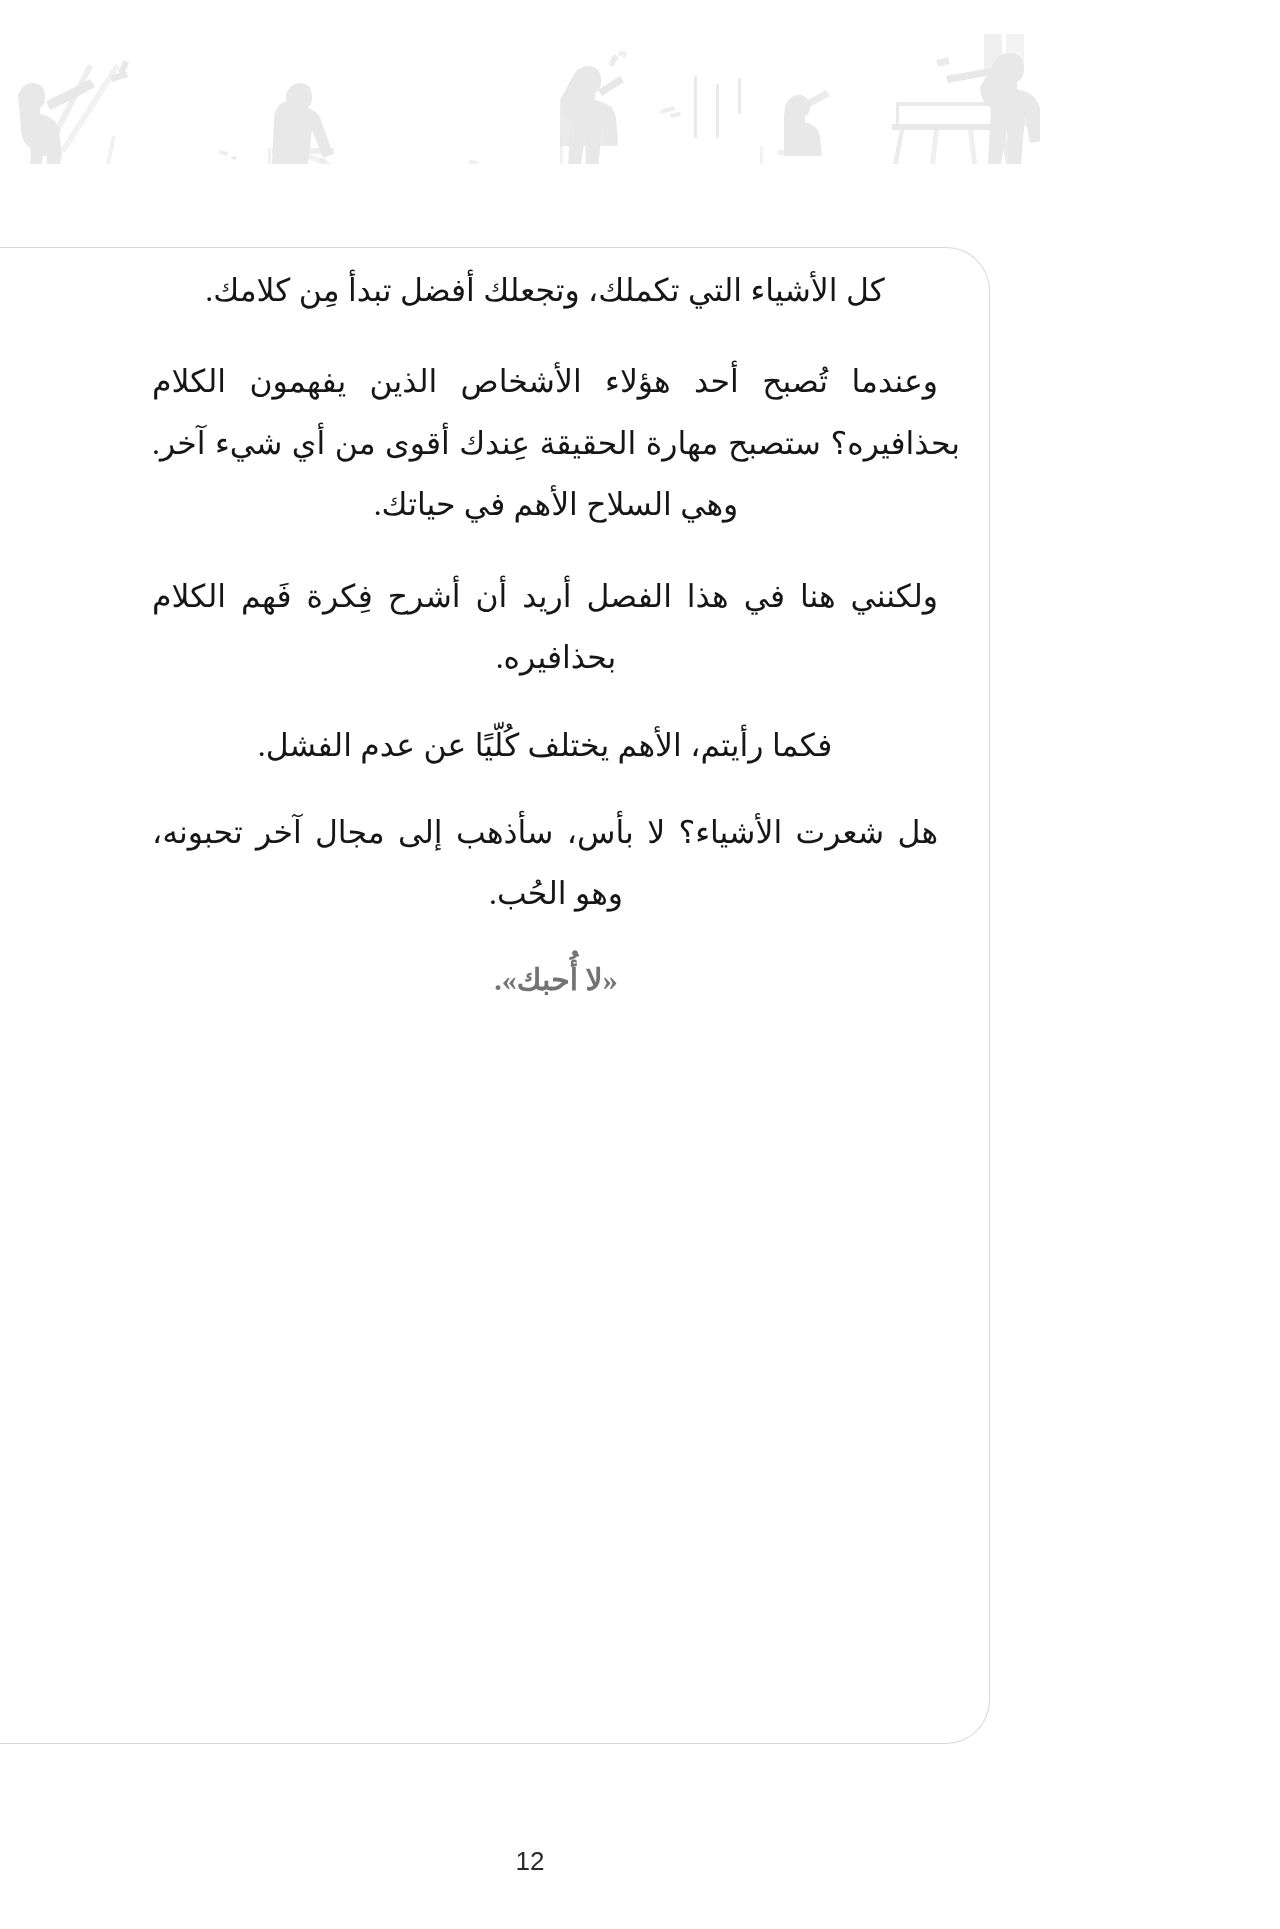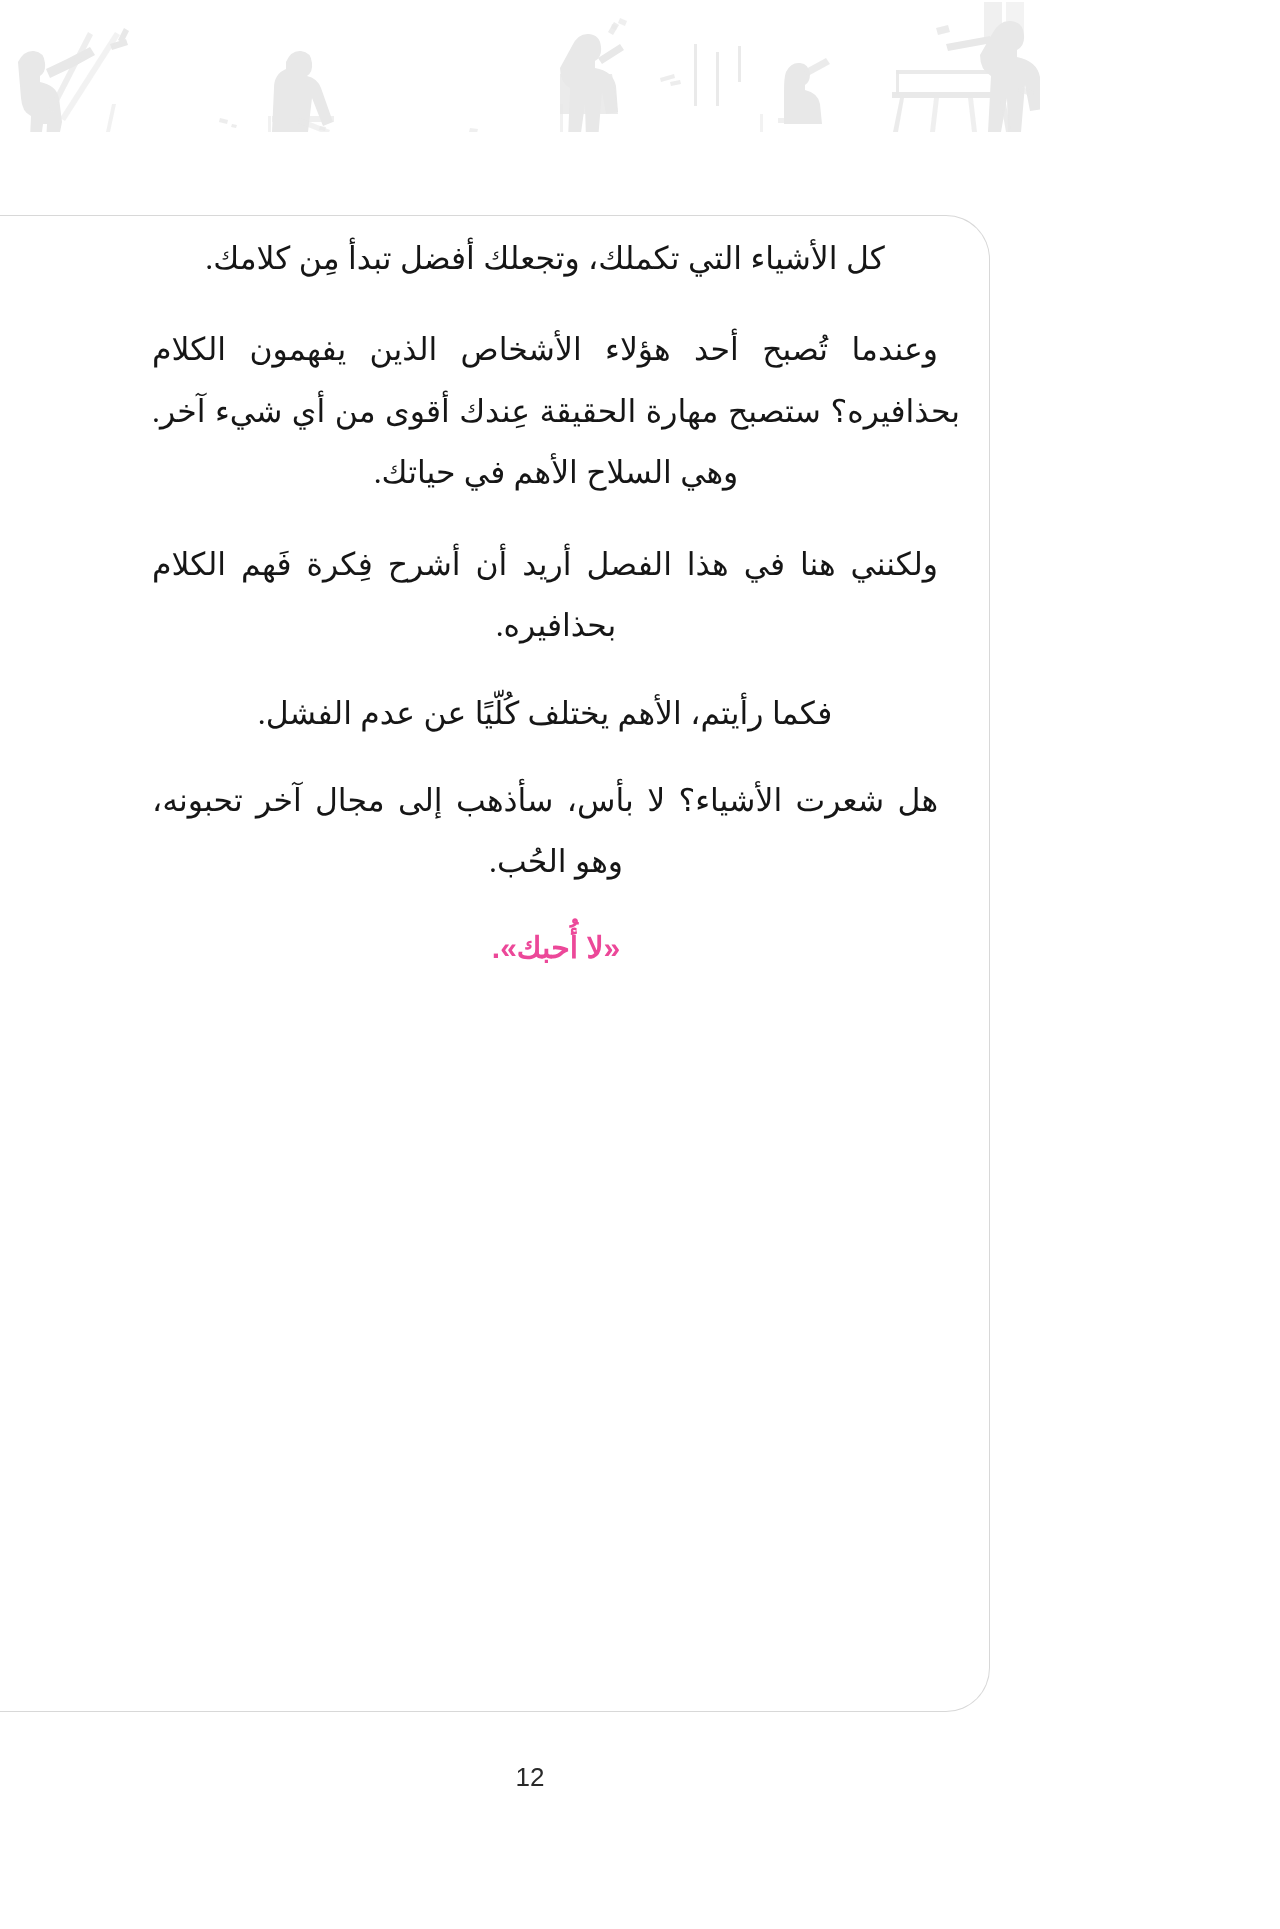--- a/index.html
+++ b/index.html
@@ -15,20 +15,21 @@
     overflow: hidden;
     font-family: "Liberation Serif", "DejaVu Serif", serif;
     color: #1a1a1a;
   }
 
   
   .page {
     position: absolute;
     inset: 0;
     background: #ffffff;
+    margin-top: 32px;
   }
 
   
   .deco-band {
     position: absolute;
     top: 0;
     left: 0;
     width: 1040px;
     height: 132px;
     overflow: hidden;
@@ -79,28 +80,28 @@
   
   .para.p-tight { margin-bottom: 26px; }
 
   .quote-line {
     font-size: 30px;
     line-height: 1.9;
     font-weight: bold;
     margin: 24px 0 0 0;
     text-align: right;
     text-indent: 0;
-    color: #ec4899;
-    font-family: Liberation Sans, sans-serif;
+    color: #737373;
+    font-family: Liberation Serif, serif;
   }
 
   
   .folio {
     position: absolute;
-    top: 1762px;
+    top: 1814px;
     left: 0;
     width: 1060px;
     text-align: center;
     font-size: 26px;
     color: #2a2a2a;
     font-family: "Liberation Sans", "DejaVu Sans", sans-serif;
     direction: ltr;
   }
 </style>
 </head>

